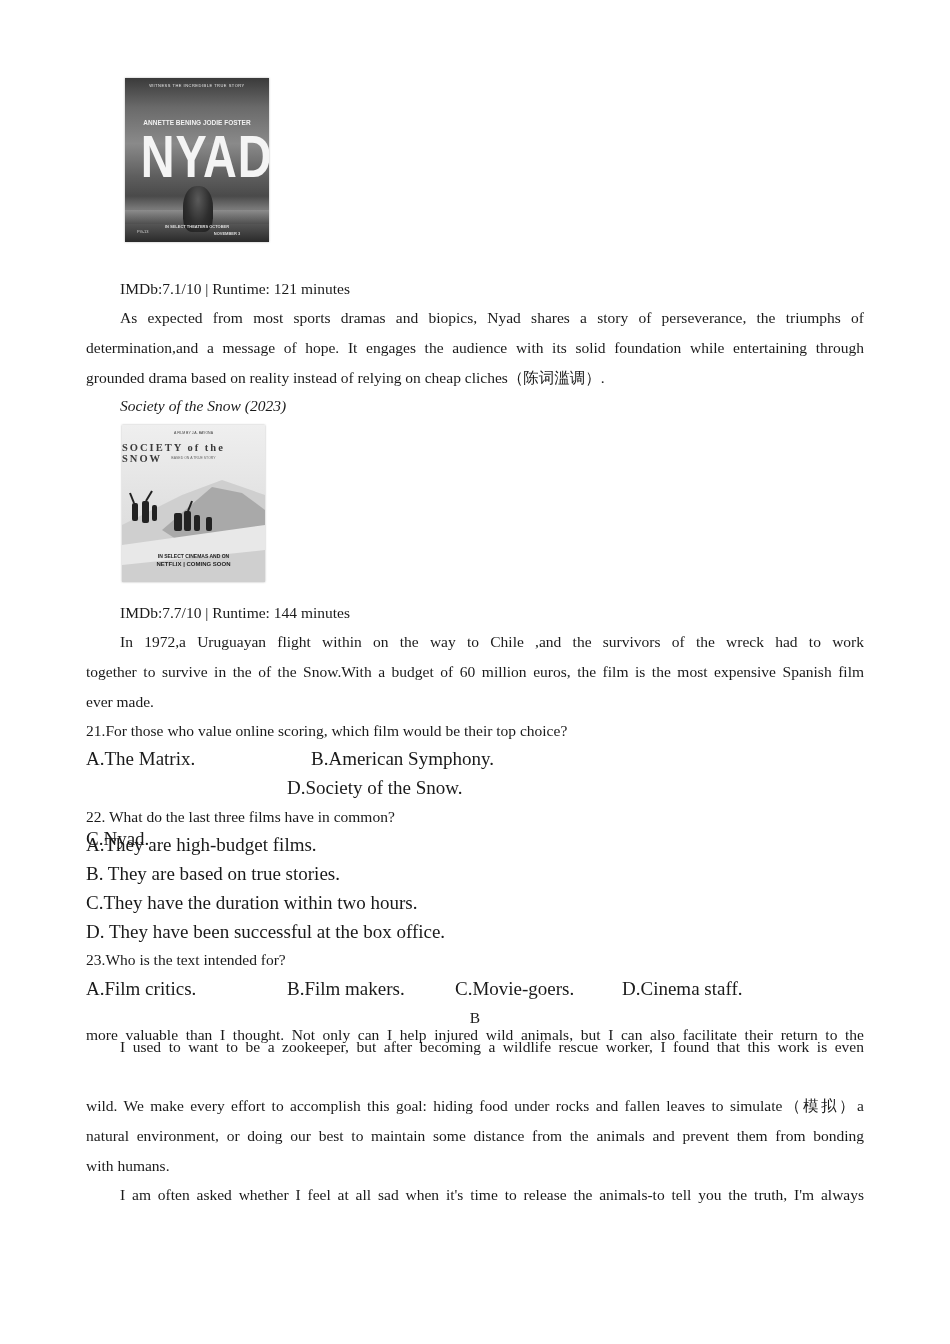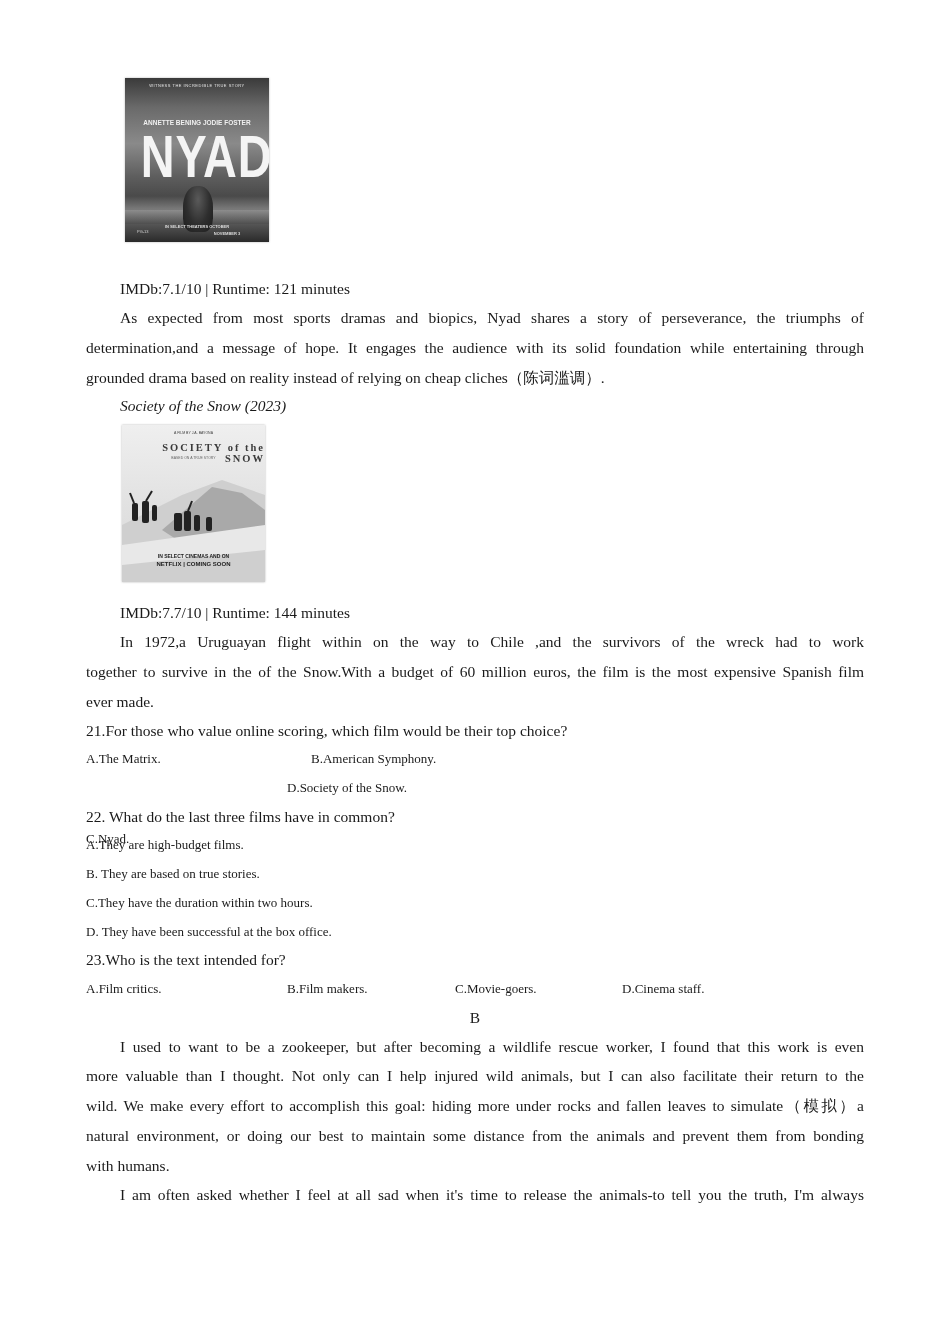--- a/index.html
+++ b/index.html
@@ -9,21 +9,21 @@
       color: #1a1a1a;
     }
     .page { position: absolute; left: 0; top: 0; width: 950px; height: 1344px; }
     .line {
       position: absolute; left: 86px; width: 778px;
       font-size: 15.5px; line-height: 29.5px; white-space: nowrap;
     }
     .indent { left: 120px; width: 744px; }
     .just { text-align: justify; text-align-last: justify; white-space: normal; }
     .center { left: 0; width: 950px; text-align: center; }
-    .opt { position: absolute; font-size: 13px; line-height: 29.5px; white-space: nowrap; }
+    .opt { position: absolute; font-size: 19px; line-height: 29.5px; white-space: nowrap; }
 
     .poster {
       position: absolute; overflow: hidden;
       box-shadow: 0 0 2px rgba(0,0,0,0.3);
     }
     
     .poster-nyad {
       left: 125px; top: 78px; width: 144px; height: 164px;
       background: linear-gradient(180deg, #3a3a3a 0%, #6a6a6a 18%, #8a8a8a 40%, #5e5e5e 60%, #4a4a4a 72%, #7a7a7a 80%, #2a2a2a 100%);
     }
@@ -60,21 +60,21 @@
     
     .poster-snow {
       left: 122px; top: 425px; width: 143px; height: 157px;
       background: linear-gradient(180deg, #efefef 0%, #e3e3e3 45%, #d6d6d6 100%);
     }
     .snow-credit {
       position: absolute; left: 0; width: 100%; top: 6px; text-align: center;
       font-family: "Liberation Sans", sans-serif; font-size: 3.5px; color: #444;
     }
     .snow-title {
-      position: absolute; left: 0; width: 100%; top: 17px; text-align: right;
+      position: absolute; left: 0; width: 100%; top: 17px; text-align: left;
       font-family: "Liberation Serif", serif; font-size: 10.5px; color: #3a3a3a; letter-spacing: 2px; font-weight: bold;
     }
     .snow-sub {
       position: absolute; left: 0; width: 100%; top: 31px; text-align: center;
       font-family: "Liberation Sans", sans-serif; font-size: 3.5px; color: #666;
     }
     .snow-mountain {
       position: absolute; left: 0; top: 0; width: 143px; height: 157px;
     }
     .snow-foot {
@@ -148,19 +148,19 @@
   <div class="opt" style="left:86px; top:917px;">D.  They have been successful at the box office.</div>
 
   <div class="line" style="top:945px;">23.Who is the text intended for?</div>
   <div class="opt" style="left:86px; top:974px;">A.Film critics.</div>
   <div class="opt" style="left:287px; top:974px;">B.Film makers.</div>
   <div class="opt" style="left:455px; top:974px;">C.Movie-goers.</div>
   <div class="opt" style="left:622px; top:974px;">D.Cinema staff.</div>
 
   <div class="line center" style="top:1003px;">B</div>
   <div class="line indent just" style="top:1032px;">I used to want to be a zookeeper, but after becoming a wildlife rescue worker, I found that  this work is even</div>
-  <div class="line just" style="top:1061px;">more valuable than I thought. Not only can I help injured wild animals, but I  can also facilitate their return to the</div>
-  <div class="line just" style="top:1091px;">wild. We make every effort to accomplish this goal: hiding  more under rocks and fallen leaves to simulate（模拟）a</div>
+  <div class="line just" style="top:1020px;">more valuable than I thought. Not only can I help injured wild animals, but I  can also facilitate their return to the</div>
+  <div class="line just" style="top:1091px;">wild. We make every effort to accomplish this goal: hiding  food under rocks and fallen leaves to simulate（模拟）a</div>
   <div class="line just" style="top:1121px;">natural environment,  or doing our best to  maintain some distance from the animals and prevent them from bonding</div>
   <div class="line" style="top:1151px;">with humans.</div>
   <div class="line indent just" style="top:1180px;">I am often asked whether I feel at all sad when it's time to release the animals-to tell you  the truth, I'm always</div>
 
 </div>
 
 </body></html>

